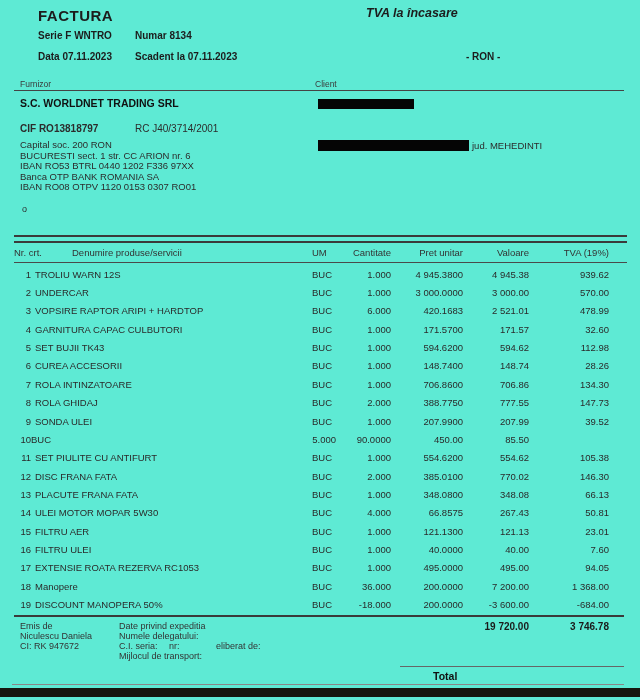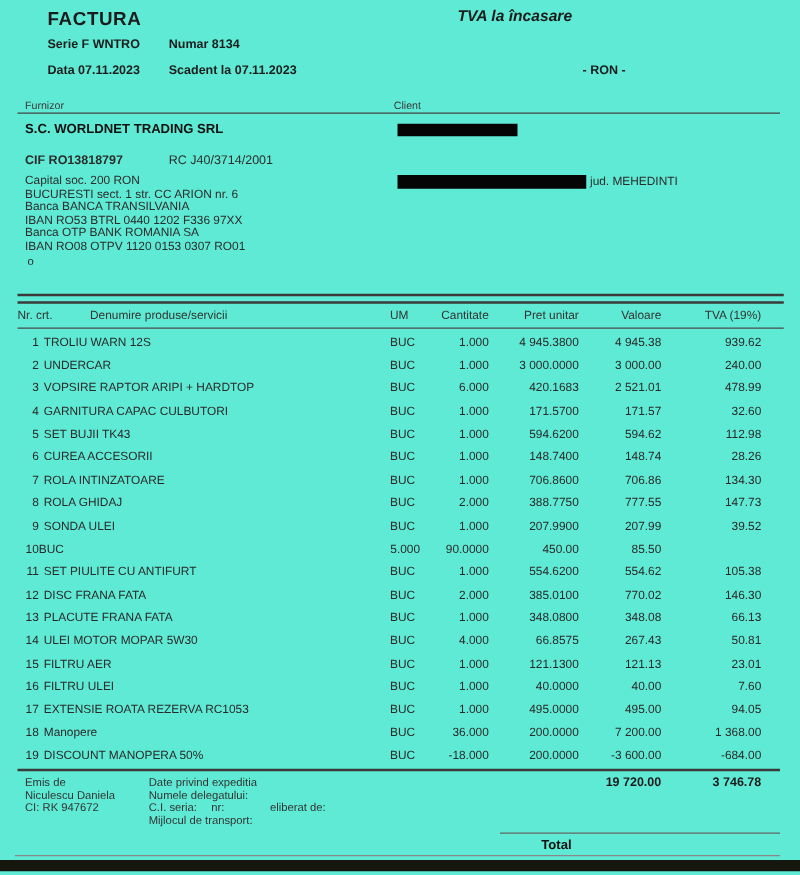--- a/index.html
+++ b/index.html
@@ -50,21 +50,20 @@
   <div class="abs party-label" style="left:20px;top:79px;">Furnizor</div>
   <div class="abs party-label" style="left:315px;top:79px;">Client</div>
   <div class="hline" style="left:14px;top:90px;width:610px;background:#444;"></div>
 
   <div class="abs sup-name" style="left:20px;top:97px;">S.C. WORLDNET TRADING SRL</div>
   <div class="abs sup-line b" style="left:20px;top:123px;font-size:10px;">CIF RO13818797</div>
   <div class="abs sup-line" style="left:135px;top:123px;font-size:10px;">RC J40/3714/2001</div>
   <div class="abs addr" style="left:20px;top:140px;">
     <div>Capital soc. 200 RON</div>
     <div>BUCURESTI sect. 1 str. CC ARION nr. 6</div>
-    <div>Banca BANCA TRANSILVANIA</div>
     <div>IBAN RO53 BTRL 0440 1202 F336 97XX</div>
     <div>Banca OTP BANK ROMANIA SA</div>
     <div>IBAN RO08 OTPV 1120 0153 0307 RO01</div>
   </div>
   <div class="abs" style="left:22px;top:204px;font-size:9px;color:#2c2c2c;">o</div>
 
   <div class="redact" style="left:318px;top:99px;width:96px;height:10px;"></div>
   <div class="redact" style="left:318px;top:140px;width:151px;height:11px;"></div>
   <div class="abs sup-line" style="left:472px;top:140px;">jud. MEHEDINTI</div>
 
@@ -94,21 +93,21 @@
         <div class="ta-r">939.62</div>
       </div>
 
       <div class="tr">
         <div class="ta-r">2</div>
         <div class="cell-name">UNDERCAR</div>
         <div class="ta-c">BUC</div>
         <div class="ta-r">1.000</div>
         <div class="ta-r">3 000.0000</div>
         <div class="ta-r">3 000.00</div>
-        <div class="ta-r">240.00</div>
+        <div class="ta-r">570.00</div>
       </div>
 
       <div class="tr">
         <div class="ta-r">3</div>
         <div class="cell-name">VOPSIRE RAPTOR ARIPI + HARDTOP</div>
         <div class="ta-c">BUC</div>
         <div class="ta-r">6.000</div>
         <div class="ta-r">420.1683</div>
         <div class="ta-r">2 521.01</div>
         <div class="ta-r">478.99</div>

